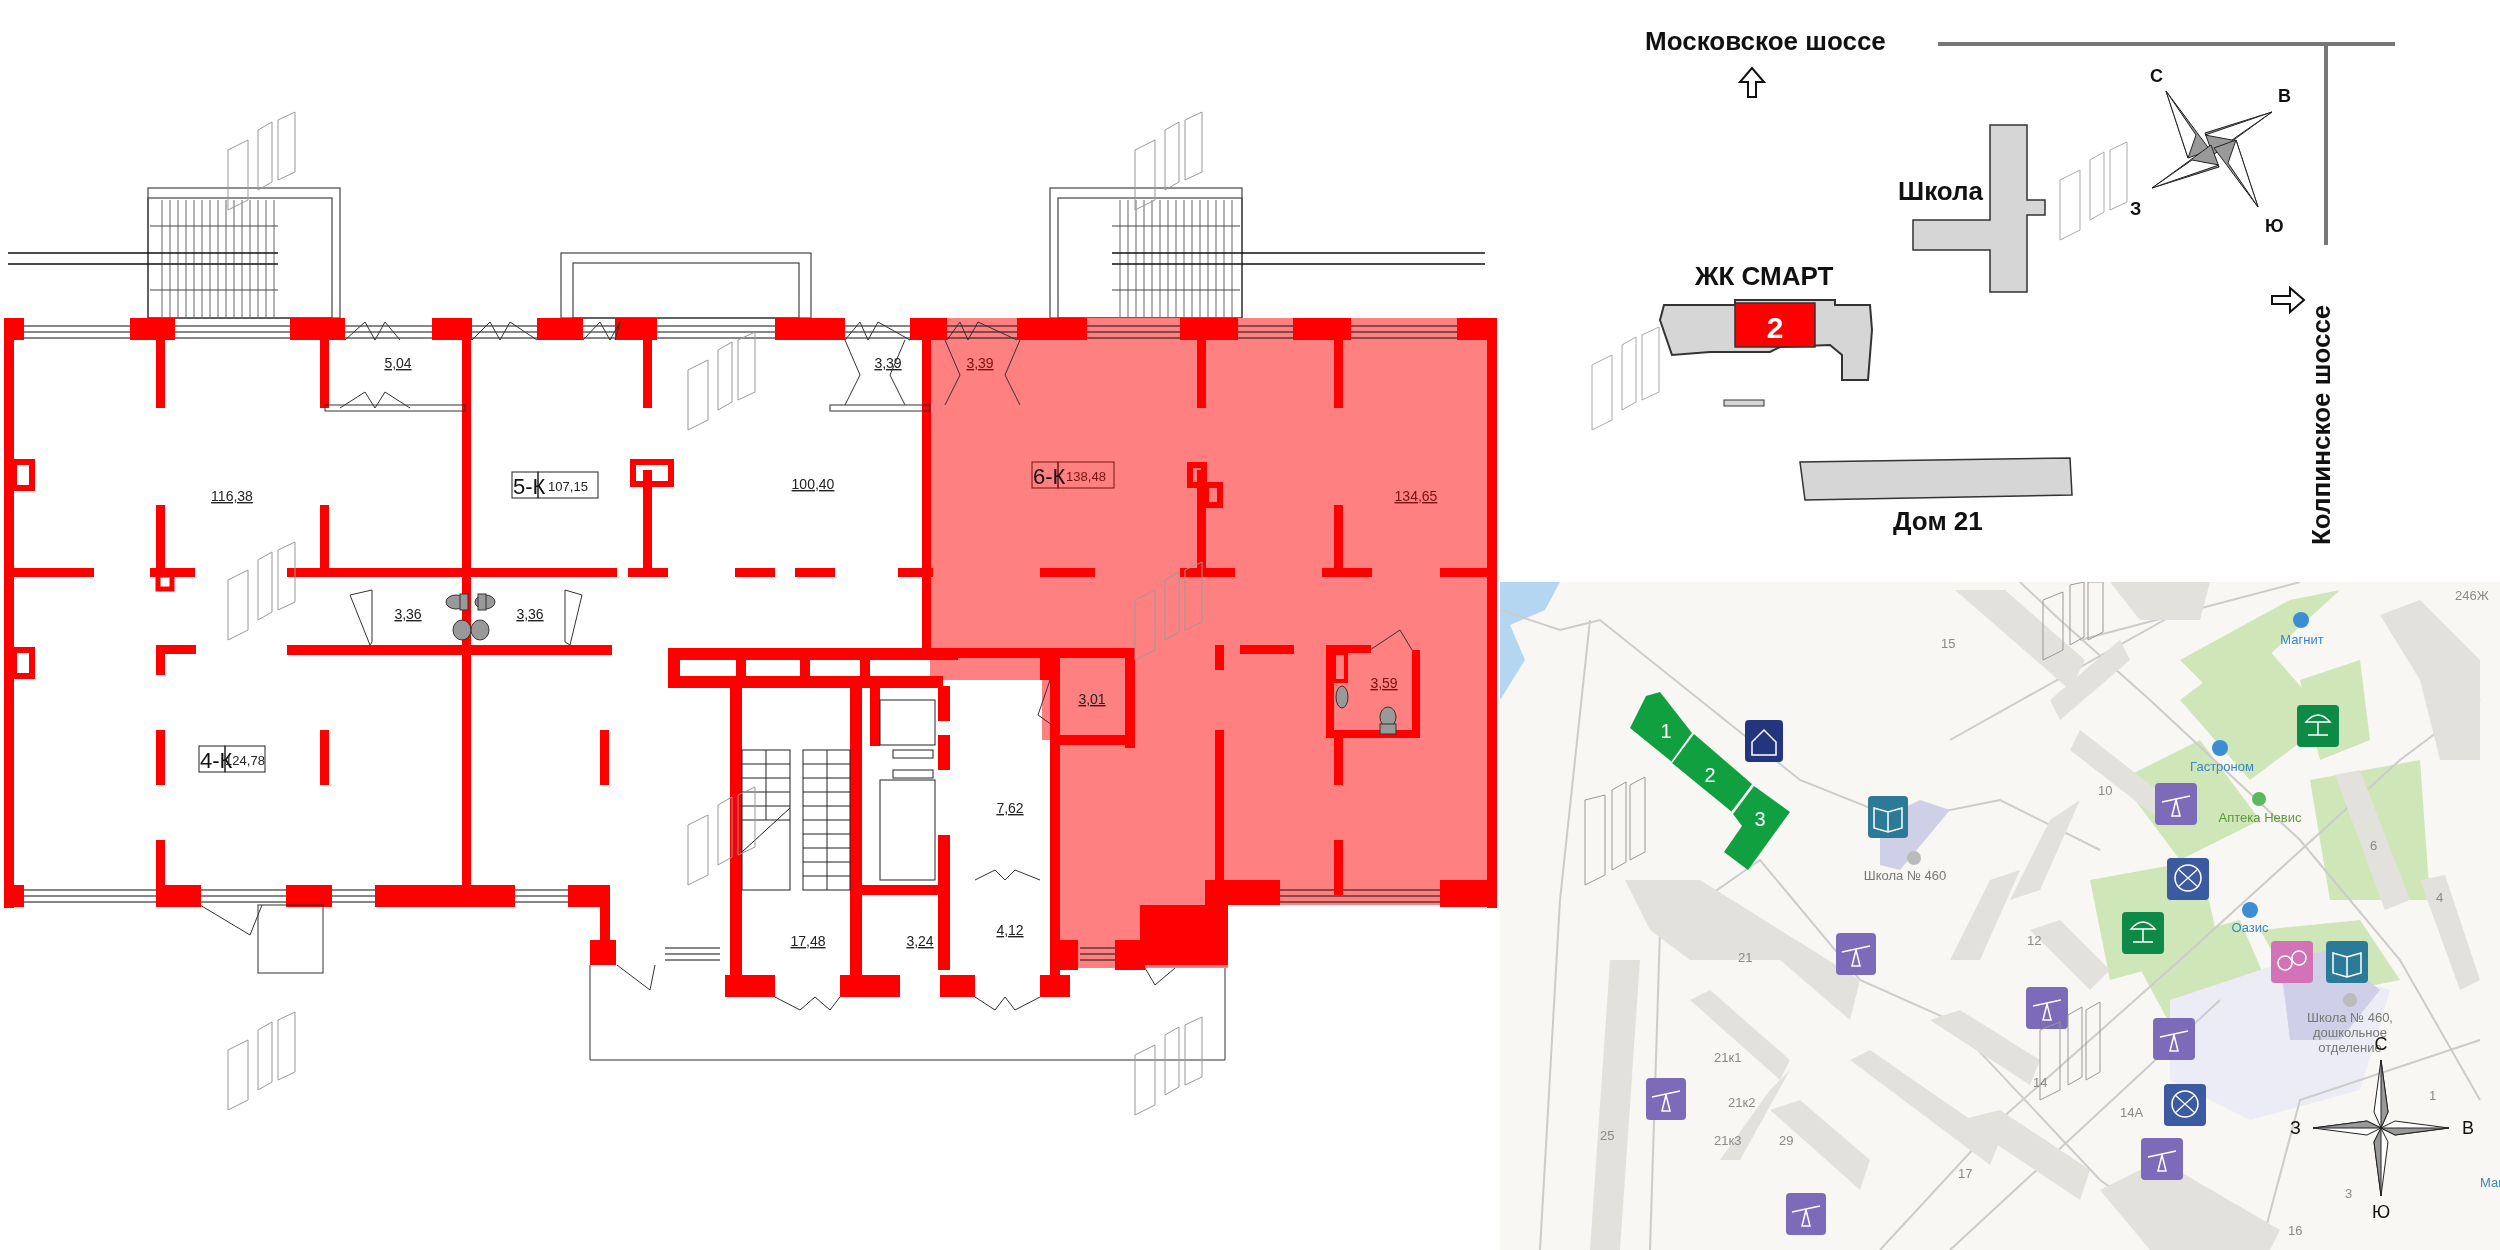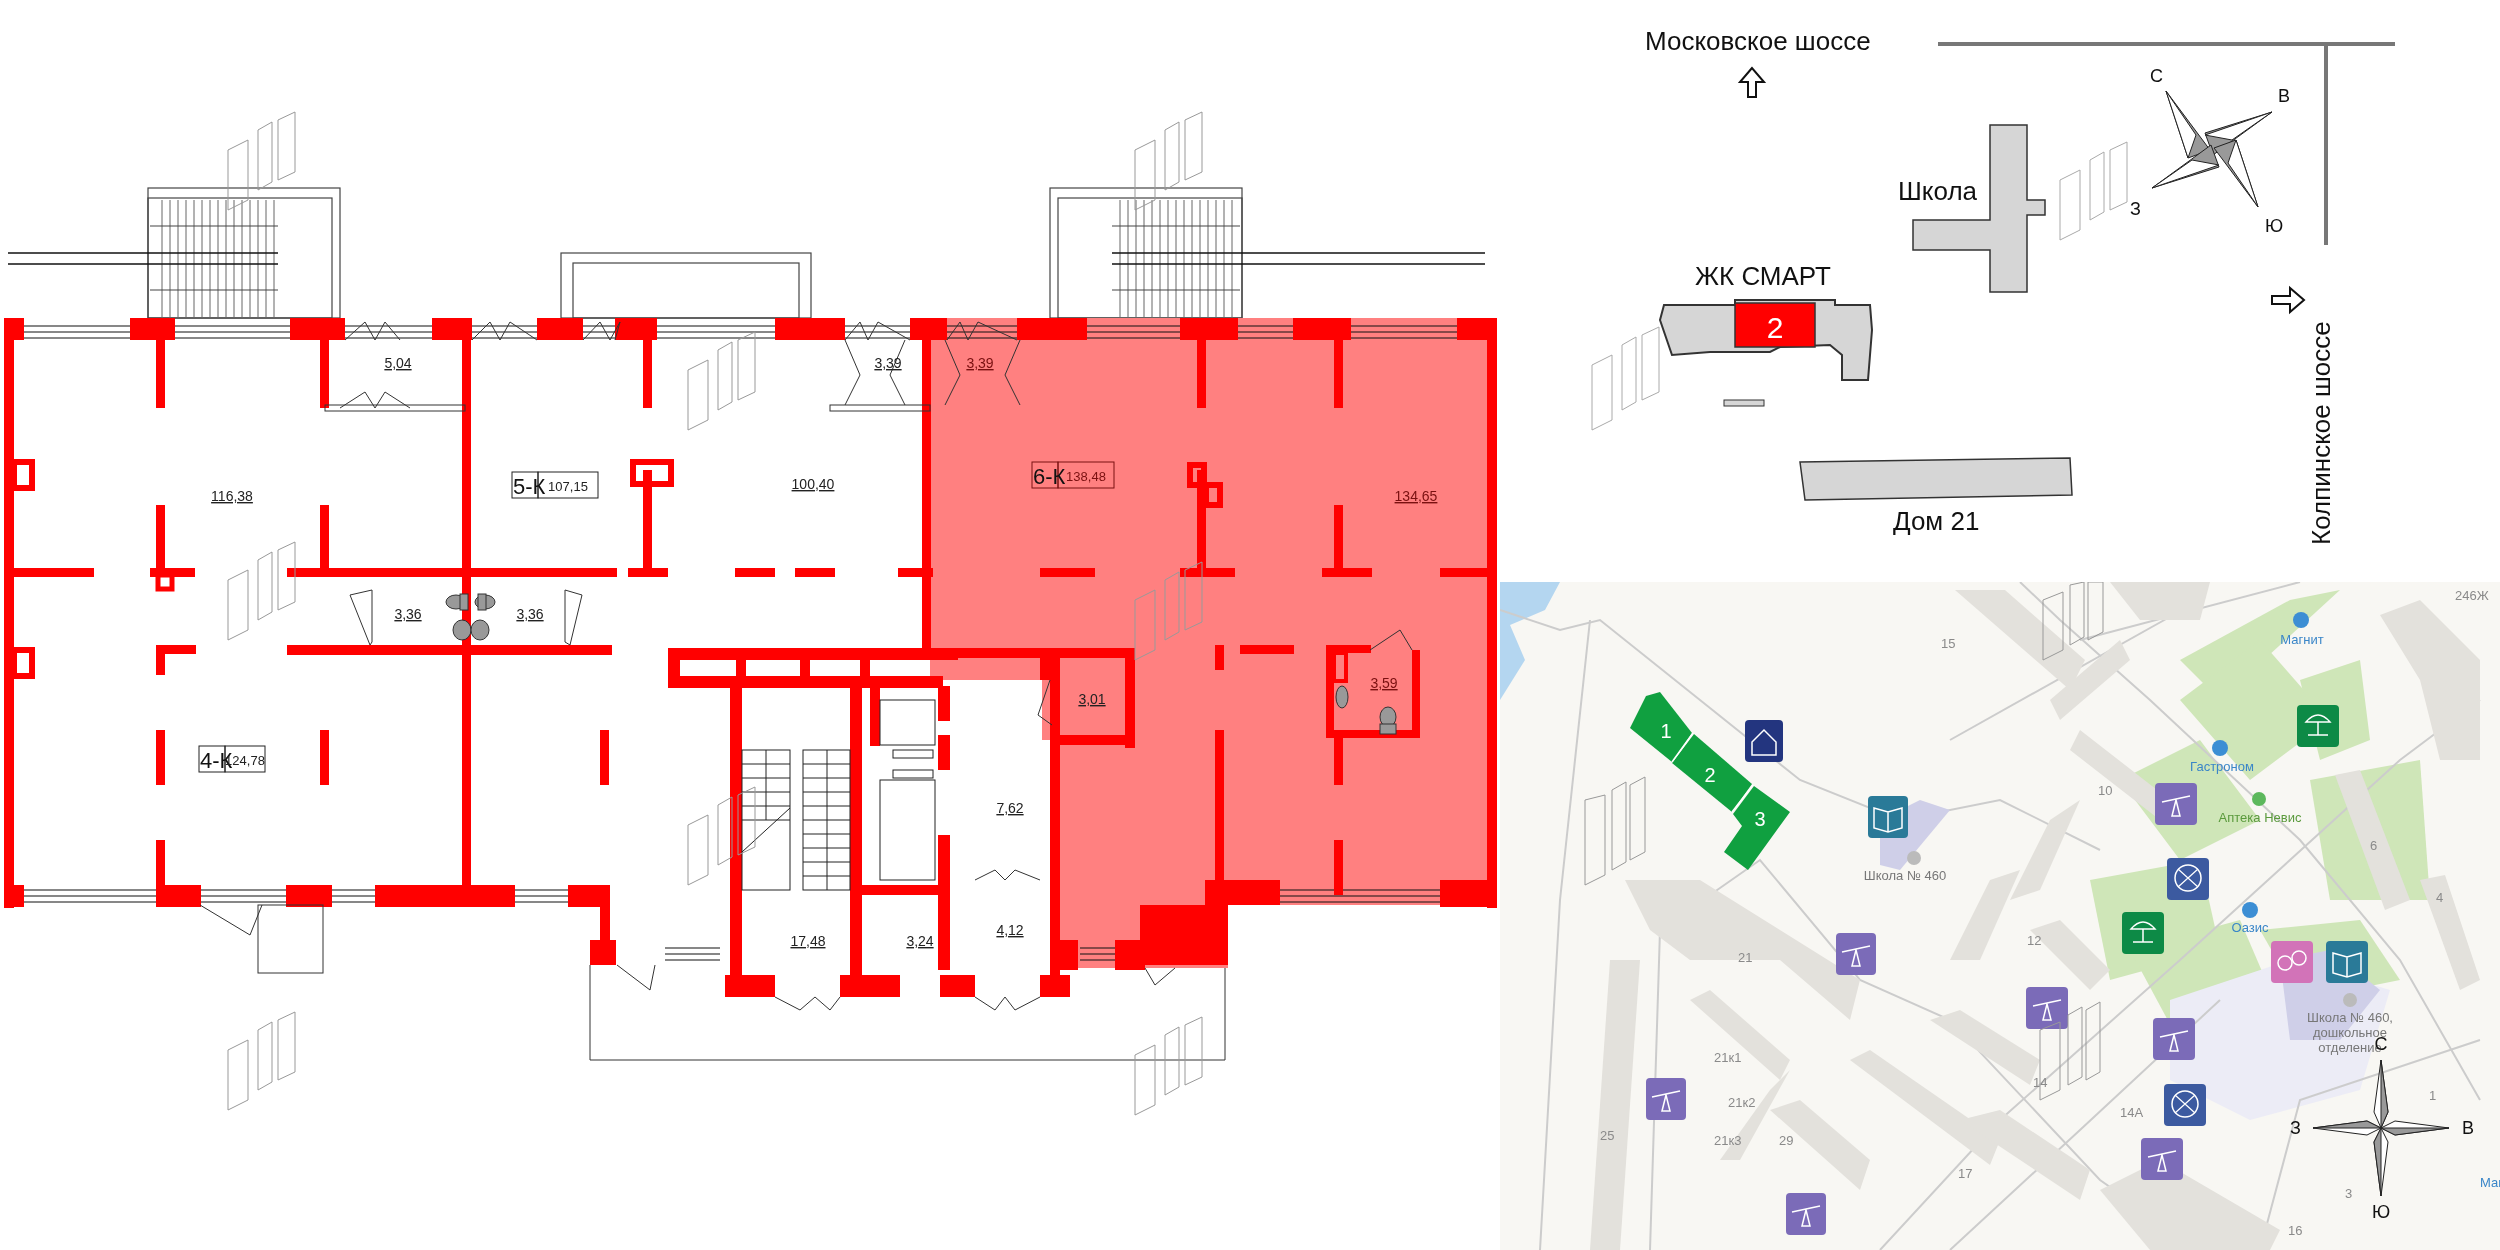--- a/index.html
+++ b/index.html
@@ -313,21 +313,21 @@
     <path d="M688 370 L688 430 L708 420 L708 360 Z M718 350 L718 410 L732 402 L732 342 Z M738 340 L738 400 L755 392 L755 332 Z"></path>
     <path d="M688 825 L688 885 L708 875 L708 815 Z M718 805 L718 865 L732 857 L732 797 Z M738 795 L738 855 L755 847 L755 787 Z"></path>
     <path d="M1135 150 L1135 210 L1155 200 L1155 140 Z M1165 130 L1165 190 L1179 182 L1179 122 Z M1185 120 L1185 180 L1202 172 L1202 112 Z"></path>
     <path d="M1135 600 L1135 660 L1155 650 L1155 590 Z M1165 580 L1165 640 L1179 632 L1179 572 Z M1185 570 L1185 630 L1202 622 L1202 562 Z"></path>
     <path d="M228 1050 L228 1110 L248 1100 L248 1040 Z M258 1030 L258 1090 L272 1082 L272 1022 Z M278 1020 L278 1080 L295 1072 L295 1012 Z"></path>
     <path d="M1135 1055 L1135 1115 L1155 1105 L1155 1045 Z M1165 1035 L1165 1095 L1179 1087 L1179 1027 Z M1185 1025 L1185 1085 L1202 1077 L1202 1017 Z"></path>
   </g>
 </svg>
 </div>
 
-<div class="abs" style="left:1500px;top:0;width:1000px;height:580px;">
+<div class="abs" style="left:1500px;top:0;width:1000px;height:580px;font-weight:bold;">
 <svg width="1000" height="580" viewBox="1500 0 1000 580" xmlns="http://www.w3.org/2000/svg">
   <text class="scheme-label" x="1645" y="50">Московское шоссе</text>
   <line x1="1938" y1="44" x2="2395" y2="44" stroke="#777" stroke-width="4"></line>
   <line x1="2326" y1="44" x2="2326" y2="245" stroke="#777" stroke-width="4"></line>
   <path d="M1752 68 L1740 82 L1748 82 L1748 97 L1756 97 L1756 82 L1764 82 Z" fill="#fff" stroke="#111" stroke-width="2"></path>
   <path d="M2304 300 L2290 288 L2290 296 L2272 296 L2272 304 L2290 304 L2290 312 Z" fill="#fff" stroke="#111" stroke-width="2"></path>
   <text class="scheme-label" x="2330" y="545" transform="rotate(-90 2330 545)">Колпинское шоссе</text>
 
   <path d="M1990 125 L2027 125 L2027 200 L2045 200 L2045 215 L2027 215 L2027 292 L1990 292 L1990 250 L1913 250 L1913 220 L1990 220 Z" fill="#d6d6d6" stroke="#333" stroke-width="1.5"></path>
   <text class="scheme-label" x="1898" y="200">Школа</text>

